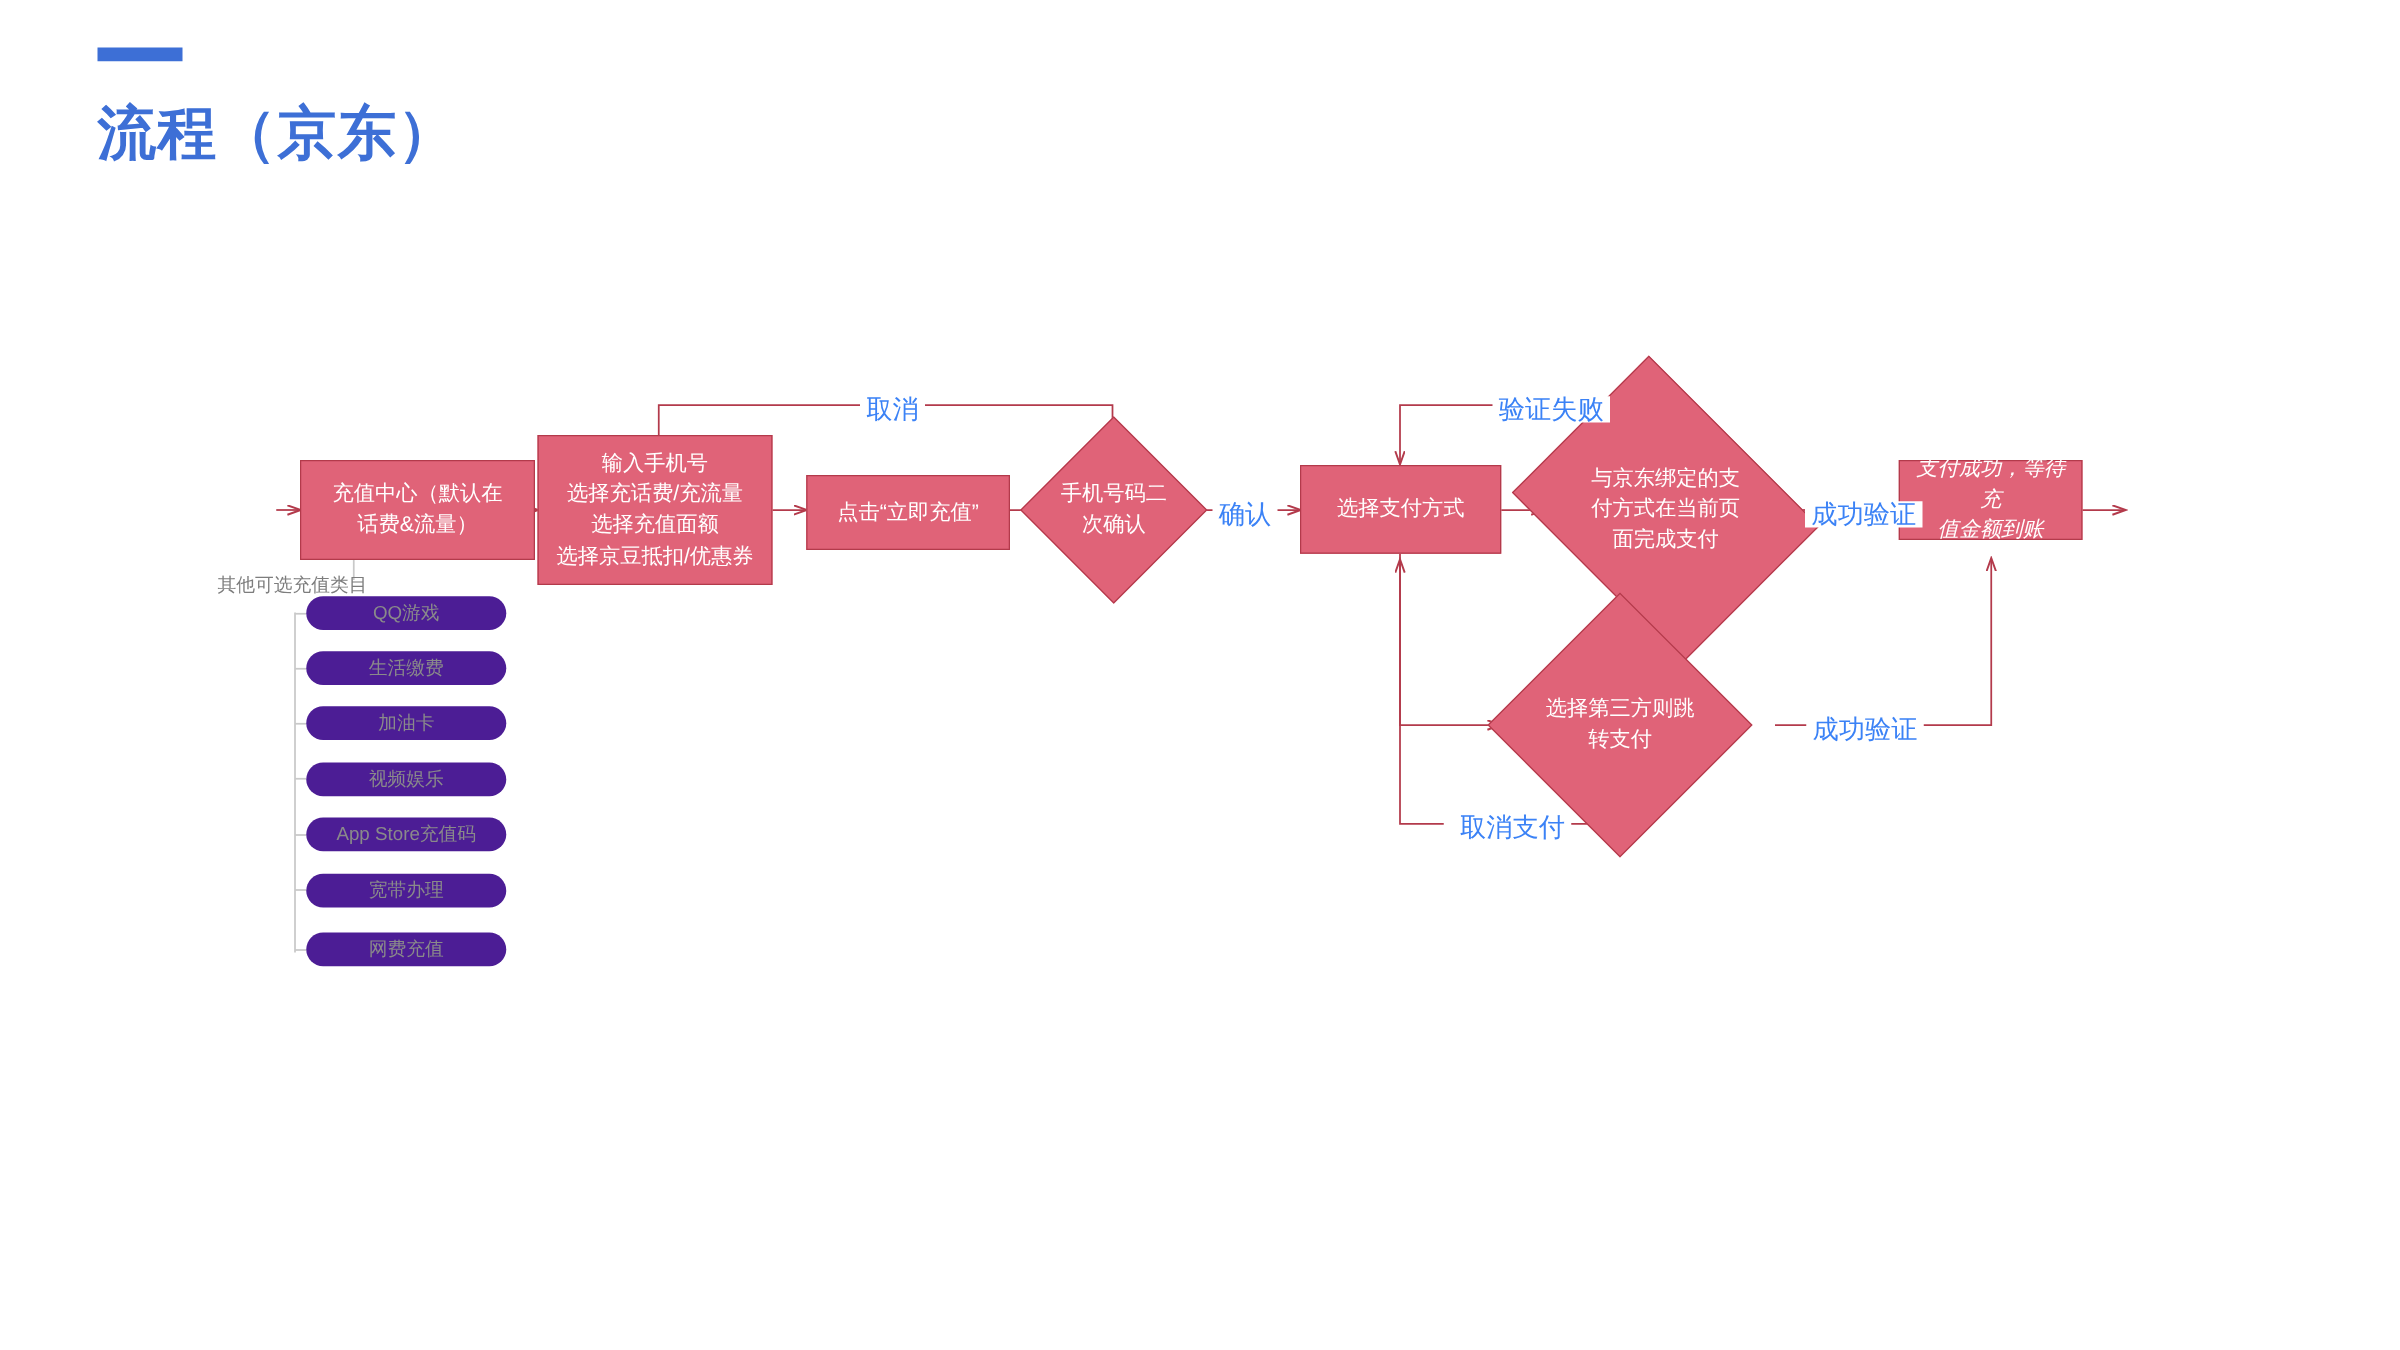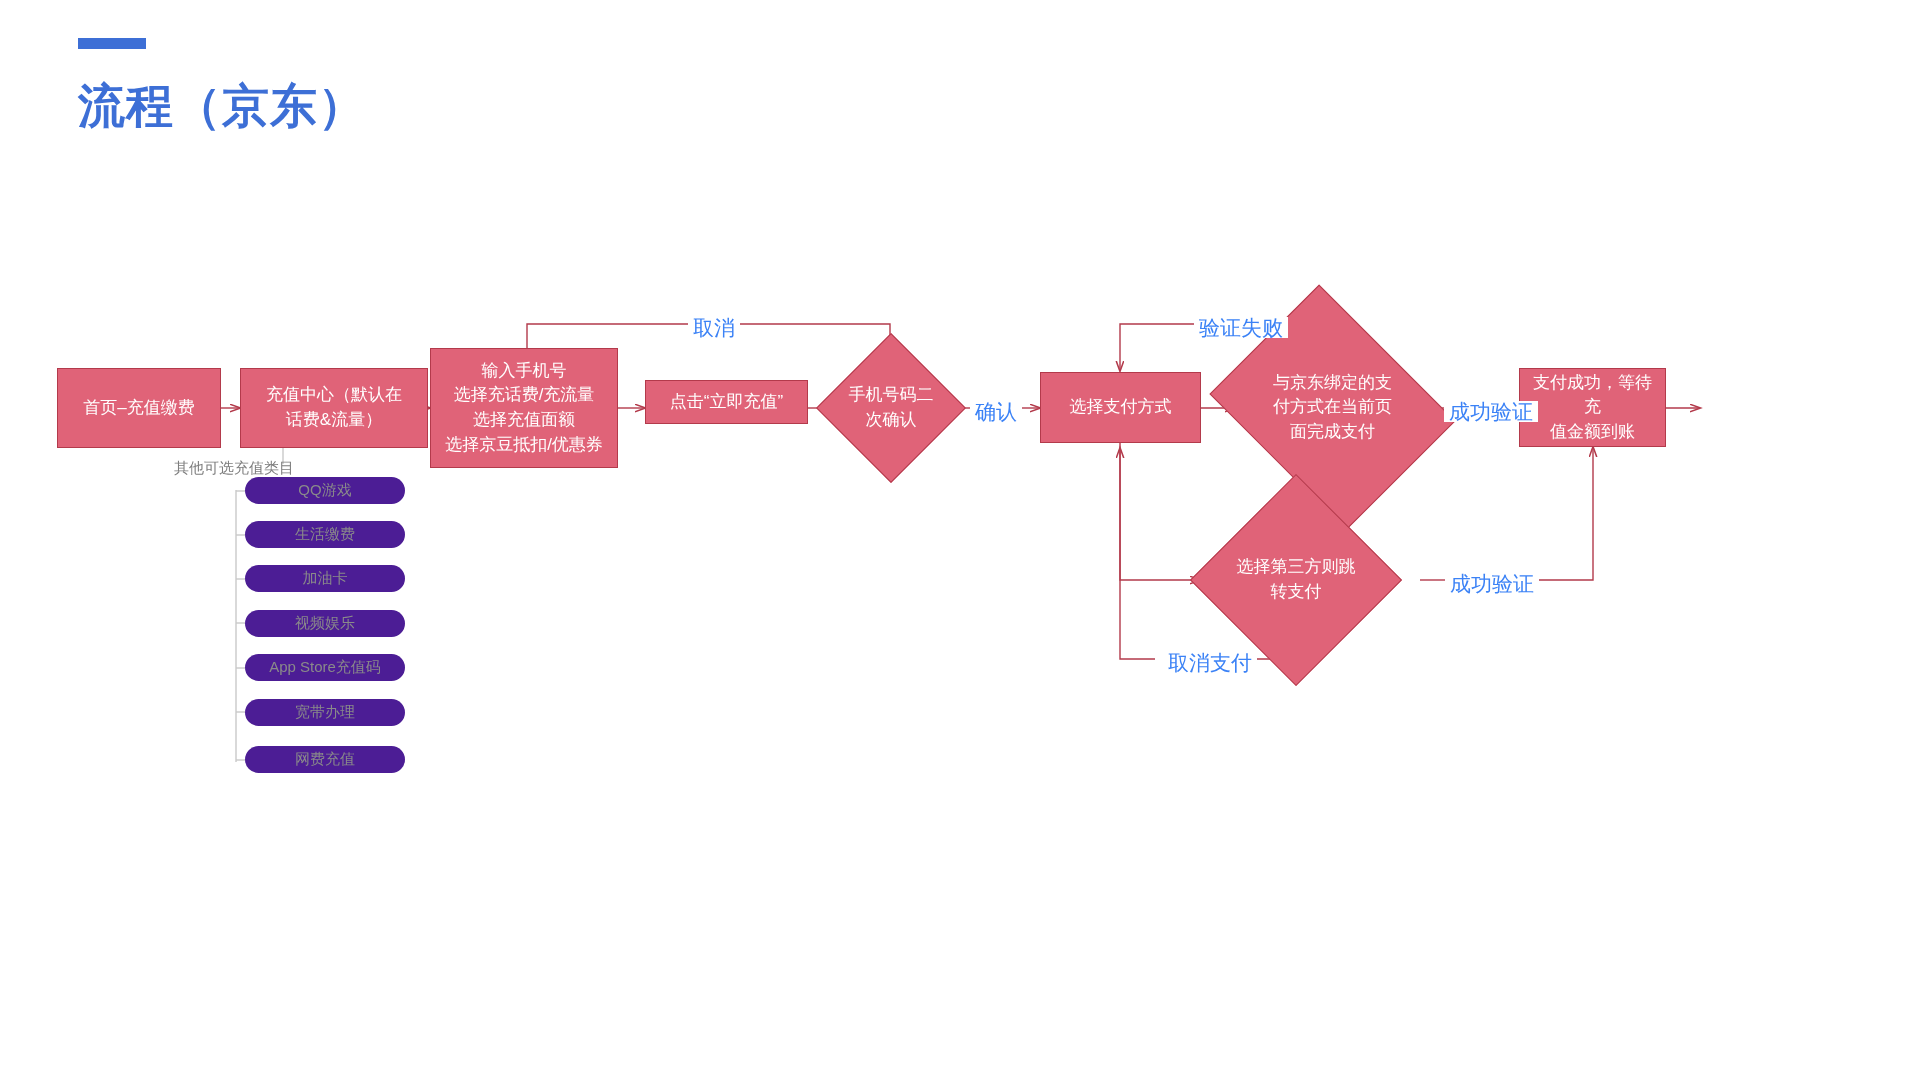--- a/index.html
+++ b/index.html
@@ -185,48 +185,47 @@
       <path d="M236,491 L245,491" stroke="#c9c9c9"></path>
       <path d="M236,535 L245,535" stroke="#c9c9c9"></path>
       <path d="M236,579 L245,579" stroke="#c9c9c9"></path>
       <path d="M236,623 L245,623" stroke="#c9c9c9"></path>
       <path d="M236,668 L245,668" stroke="#c9c9c9"></path>
       <path d="M236,712 L245,712" stroke="#c9c9c9"></path>
       <path d="M236,760 L245,760" stroke="#c9c9c9"></path>
     </g>
   </svg>
 
-  <div class="node" style="left:57px; top:368px; width:164px; height:80px;">首页–充值缴费</div>
 
   <div class="node" style="left:240px; top:368px; width:188px; height:80px;">充值中心（默认在
 话费&amp;流量）</div>
 
   <div class="node" style="left:430px; top:348px; width:188px; height:120px;">输入手机号
 选择充话费/充流量
 选择充值面额
 选择京豆抵扣/优惠券</div>
 
-  <div class="node" style="left:645px; top:380px; width:163px; height:44px;">点击“立即充值”</div>
+  <div class="node" style="left:645px; top:380px; width:163px; height:60px;">点击“立即充值”</div>
 
   <div class="decision" style="left:838px; top:355px; width:106px; height:106px;">
     <div class="diamond-shape"></div>
     <div class="diamond-label">手机号码二
 次确认</div>
   </div>
 
   <div class="node" style="left:1040px; top:372px; width:161px; height:71px;">选择支付方式</div>
 
   <div class="decision" style="left:1236px; top:330px; width:193px; height:155px;">
     <div class="diamond-shape"></div>
     <div class="diamond-label">与京东绑定的支
 付方式在当前页
 面完成支付</div>
   </div>
 
-  <div class="node" style="left:1519px; top:368px; width:147px; height:79px;">支付成功，等待充
+  <div class="node" style="left:1519px; top:368px; width:147px; height:64px;font-style:italic;">支付成功，等待充
 值金额到账</div>
 
 
   <div class="decision" style="left:1221px; top:505px; width:150px; height:150px;">
     <div class="diamond-shape"></div>
     <div class="diamond-label">选择第三方则跳
 转支付</div>
   </div>
 
   <div class="edge-label" style="left:688px; top:317px;">取消</div>

